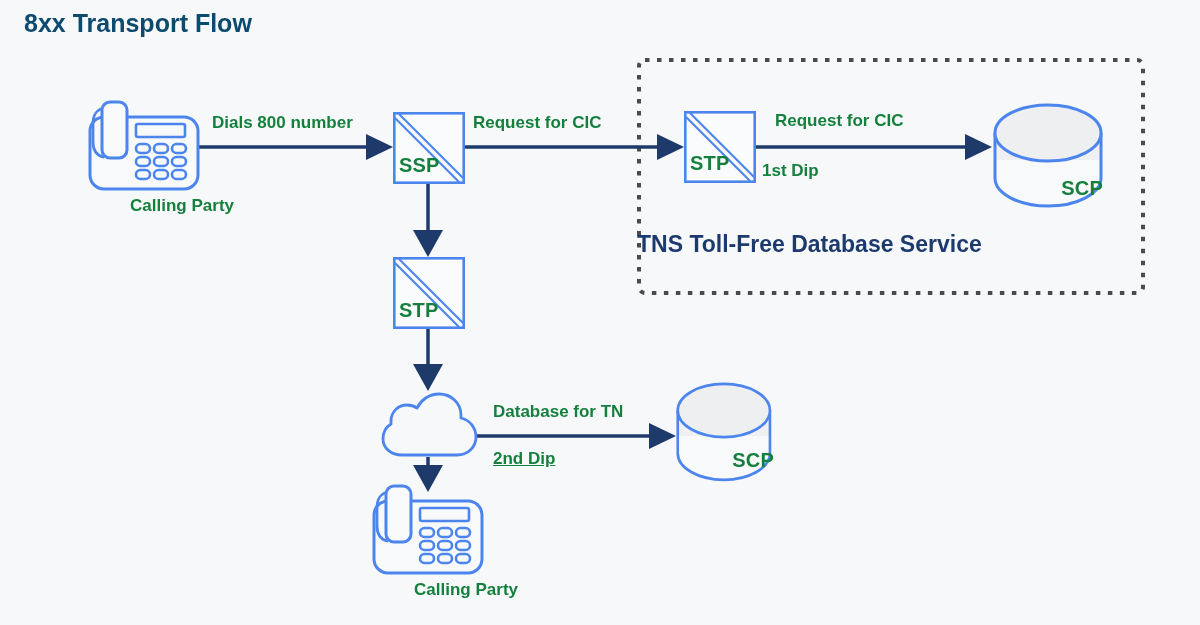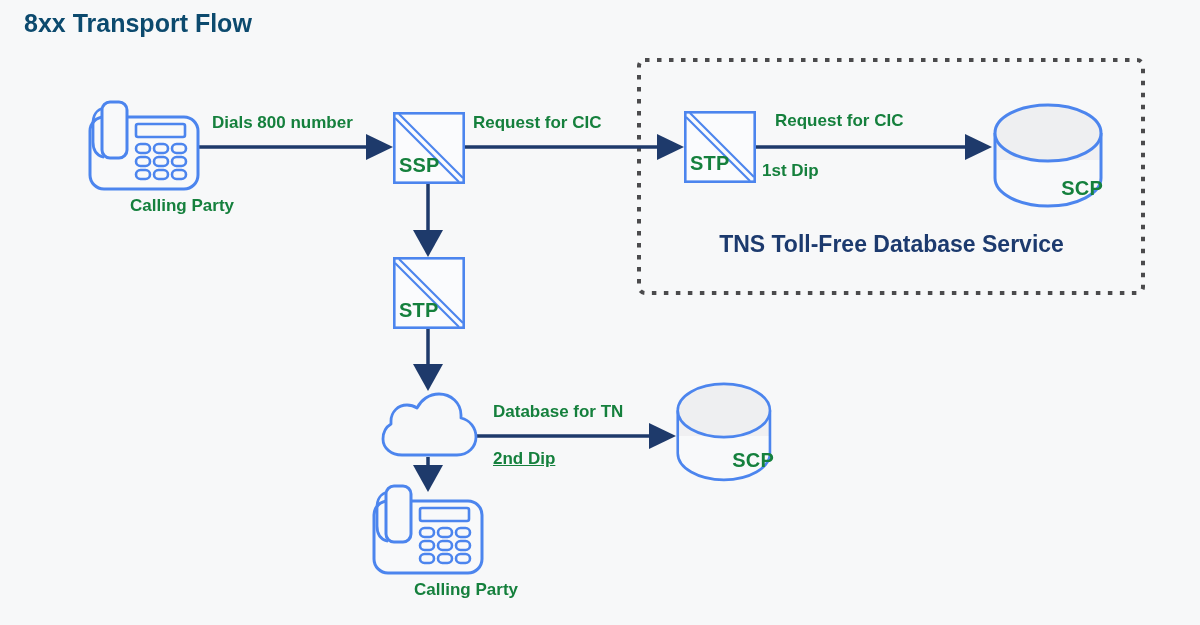--- a/index.html
+++ b/index.html
@@ -25,21 +25,21 @@
     font-weight: bold;
     font-size: 17px;
     color: #15803d;
     white-space: nowrap;
   }
   .lbl.center { text-align: right; }
   .node-lbl { font-size: 20px; letter-spacing: 0.2px; }
   .tns-title {
     position: absolute;
     left: 637px; top: 231px; width: 509px;
-    text-align: center;
+    text-align: left;
     font-size: 23px;
     font-weight: bold;
     color: #1c3a6e;
     white-space: nowrap;
   }
 </style>
 </head>
 <body>
 
 <div class="stage">

